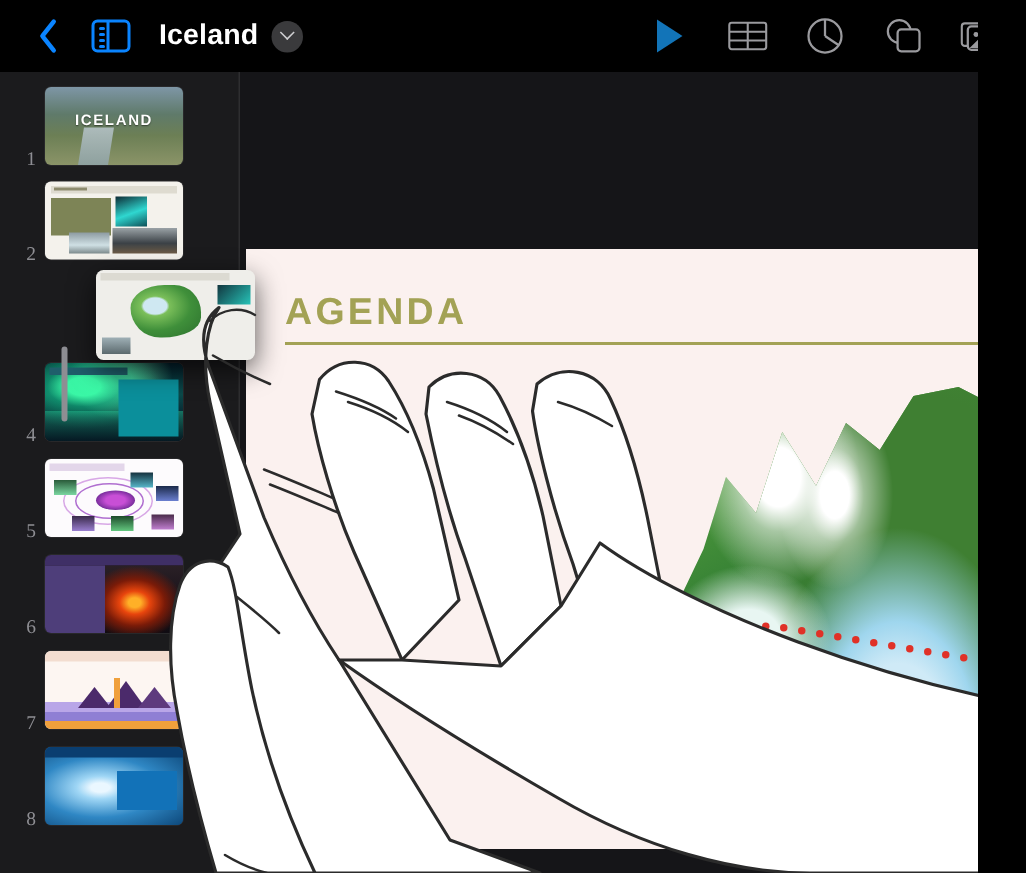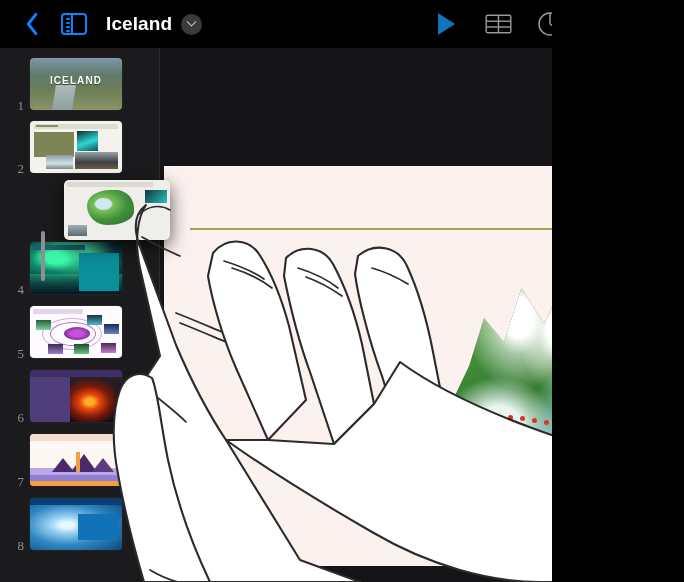--- a/index.html
+++ b/index.html
@@ -2,21 +2,21 @@
 <html><head>
 <meta charset="utf-8">
 <title>Keynote iPad — Iceland</title>
 <style>
   * { margin:0; padding:0; box-sizing:border-box; }
   html,body { width:684px; height:582px; overflow:hidden; background:#000; }
   body {
     font-family:"Liberation Sans", sans-serif;
     -webkit-font-smoothing:antialiased;
   }
-  #app { position:relative; width:552px; height:582px; background:#5eead4; overflow:hidden; }
+  #app { position:relative; width:652px; height:582px; background:#5eead4; overflow:hidden; }
 
   
   #toolbar {
     position:absolute; left:0; top:0; width:684px; height:48px;
     background:#000; display:flex; align-items:center; z-index:40;
   }
   .tb-left { display:flex; align-items:center; gap:0; padding-left:8px; }
   .tb-btn {
     width:44px; height:44px; display:flex; align-items:center; justify-content:center;
     cursor:pointer;
@@ -305,20 +305,21 @@
           <circle cx="10.6" cy="12" r="1.6" fill="#9a9a9e"></circle>
           <path d="M6.4 21 L13 14.6 L18 19 L20.6 16.6 L25.4 21.4 Z" fill="#9a9a9e"></path>
         </svg>
       </div>
     </div>
   </div>
 
   <div id="canvas">
     <div id="slide">
 
+      <div id="slide-title">AGENDA</div>
       <div id="title-rule"></div>
 
       <div id="map-wrap">
         <div id="map-land"></div>
         <div id="coast-line"></div>
       </div>
 
       <div class="route">
         <i style="left:310px;top:262px"></i>
           <i style="left:320px;top:254px"></i>

